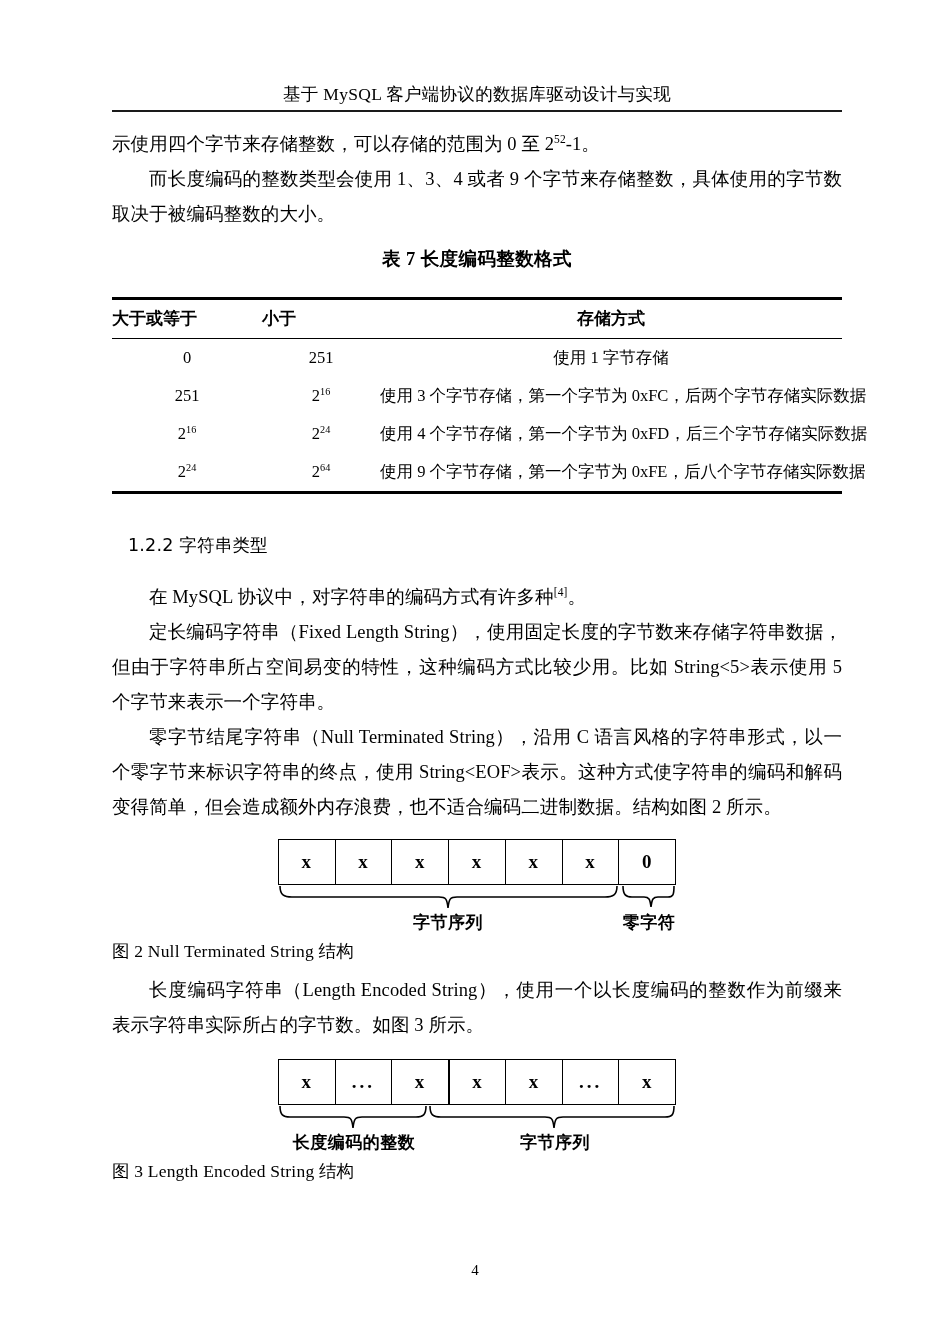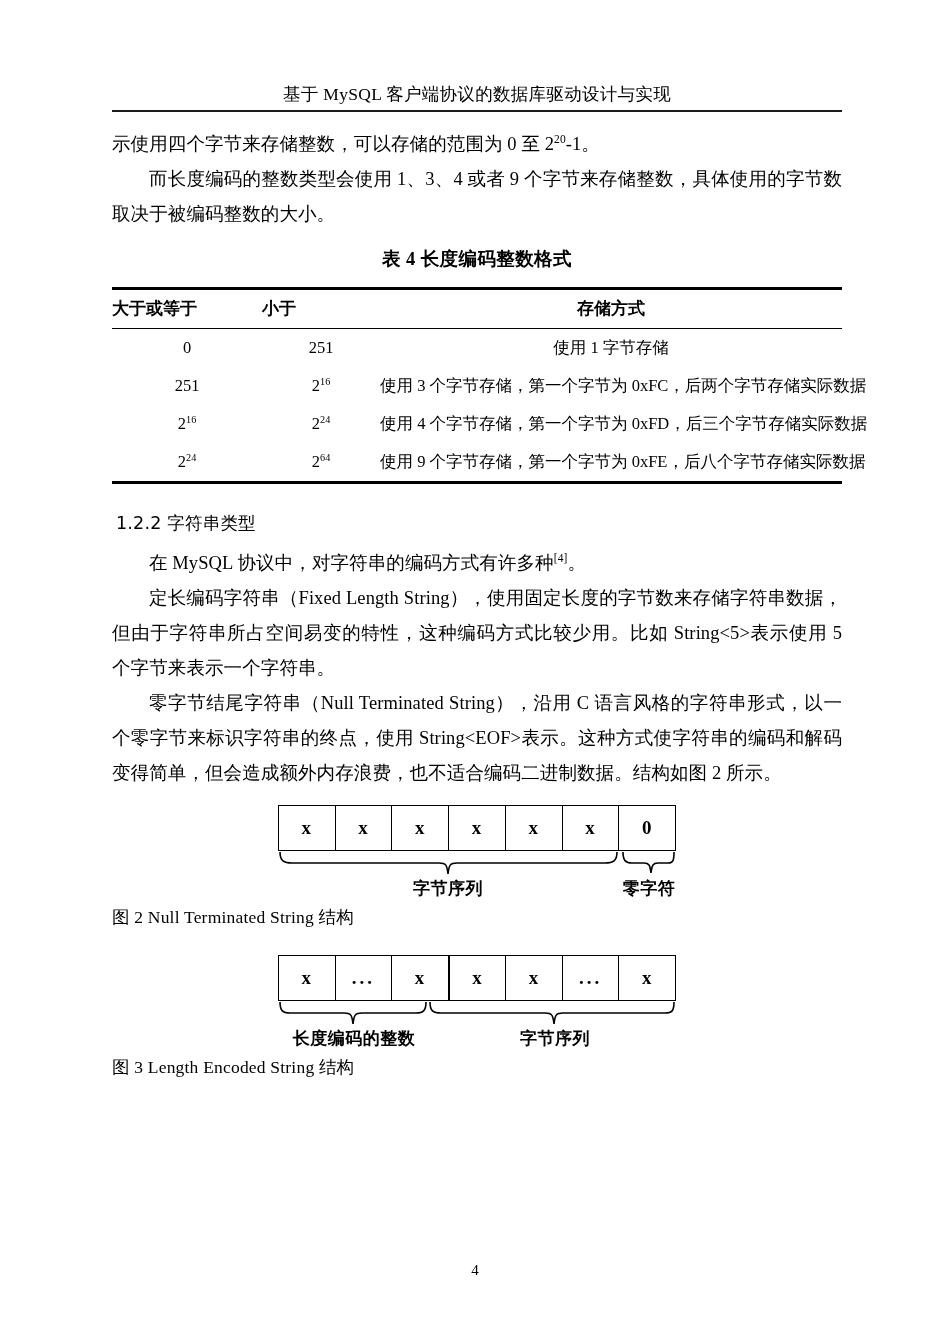--- a/index.html
+++ b/index.html
@@ -70,20 +70,21 @@
     font-weight: bold;
     letter-spacing: 0.4px;
   }
 
   
   table.fmt {
     border-collapse: collapse;
     width: 730px;
     font-size: 16.5px;
     table-layout: fixed;
+    margin-top: 10px;
   }
   table.fmt thead th {
     font-weight: bold;
     padding: 7px 0 8px 0;
     font-size: 17px;
   }
   table.fmt thead tr { }
   .top-rule td, .top-rule th { border-top: 3.2px solid #000; }
   .head-rule th { border-bottom: 1.3px solid #000; }
   .bot-rule td { border-bottom: 3.2px solid #000; }
@@ -95,21 +96,21 @@
   td.c1 { width: 150px; text-align: center; }
   td.c2 { width: 118px; text-align: left; padding-left: 8px; }
   th.c1 { width: 150px; text-align: left; padding-left: 14px; }
   th.c2 { width: 118px; text-align: left; padding-left: 8px; }
   th.c3 { text-align: center; }
   td.c3 { text-align: center; white-space: nowrap; }
   tr.tall td { padding-top: 22px; padding-bottom: 12px; }
 
   
   h3.sect {
-    margin: 4px;
+    margin: 16px;
     font-family: "DejaVu Sans", "Liberation Sans", sans-serif;
     font-size: 17.5px;
     font-weight: normal;
     letter-spacing: 0.2px;
     line-height: 30px;
   }
 
   
   .fig-block { width: 730px; }
   .byte-row {
@@ -179,27 +180,27 @@
 
 <div class="page">
 
   <div class="header-wrap">
     <div class="header-title">基于 MySQL 客户端协议的数据库驱动设计与实现</div>
     <div class="header-rule"></div>
   </div>
 
   <div class="body-area">
 
-    <p class="para"><span>示使用四个字节来存储整数，可以存储的范围为 0 至 2</span><sup>20</sup><span>-1。</span></p>
+    <p class="para"><span>示使用四个字节来存储整数，可以存储的范围为 0 至 2</span><sup>52</sup><span>-1。</span></p>
 
     <p class="para indent">而长度编码的整数类型会使用 1、3、4 或者 9 个字节来存储整数，具体使用的字节数取决于被编码整数的大小。</p>
 
     <div style="height:14px"></div>
 
-    <p class="tbl-caption">表 4  长度编码整数格式</p>
+    <p class="tbl-caption">表 7  长度编码整数格式</p>
 
     <div style="height:16px"></div>
 
     <table class="fmt">
       <thead>
         <tr class="top-rule head-rule">
           <th class="c1">大于或等于</th>
           <th class="c2">小于</th>
           <th class="c3">存储方式</th>
         </tr>
@@ -260,20 +261,21 @@
       </div>
       <div class="label-row">
         <span class="blabel" style="left:170px">字节序列</span>
         <span class="blabel" style="left:371px">零字符</span>
       </div>
       <div class="fig-caption">图 2 Null Terminated String 结构</div>
     </div>
 
     <div style="height:10px"></div>
 
+    <p class="para indent">长度编码字符串（Length Encoded String），使用一个以长度编码的整数作为前缀来表示字符串实际所占的字节数。如图 3 所示。</p>
 
     <div style="height:16px"></div>
 
     <div class="fig-block">
       <div class="byte-row">
         <div class="cell">x</div>
         <div class="cell dots">...</div>
         <div class="cell" style="border-right:2.6px solid #000">x</div>
         <div class="cell">x</div>
         <div class="cell">x</div>

